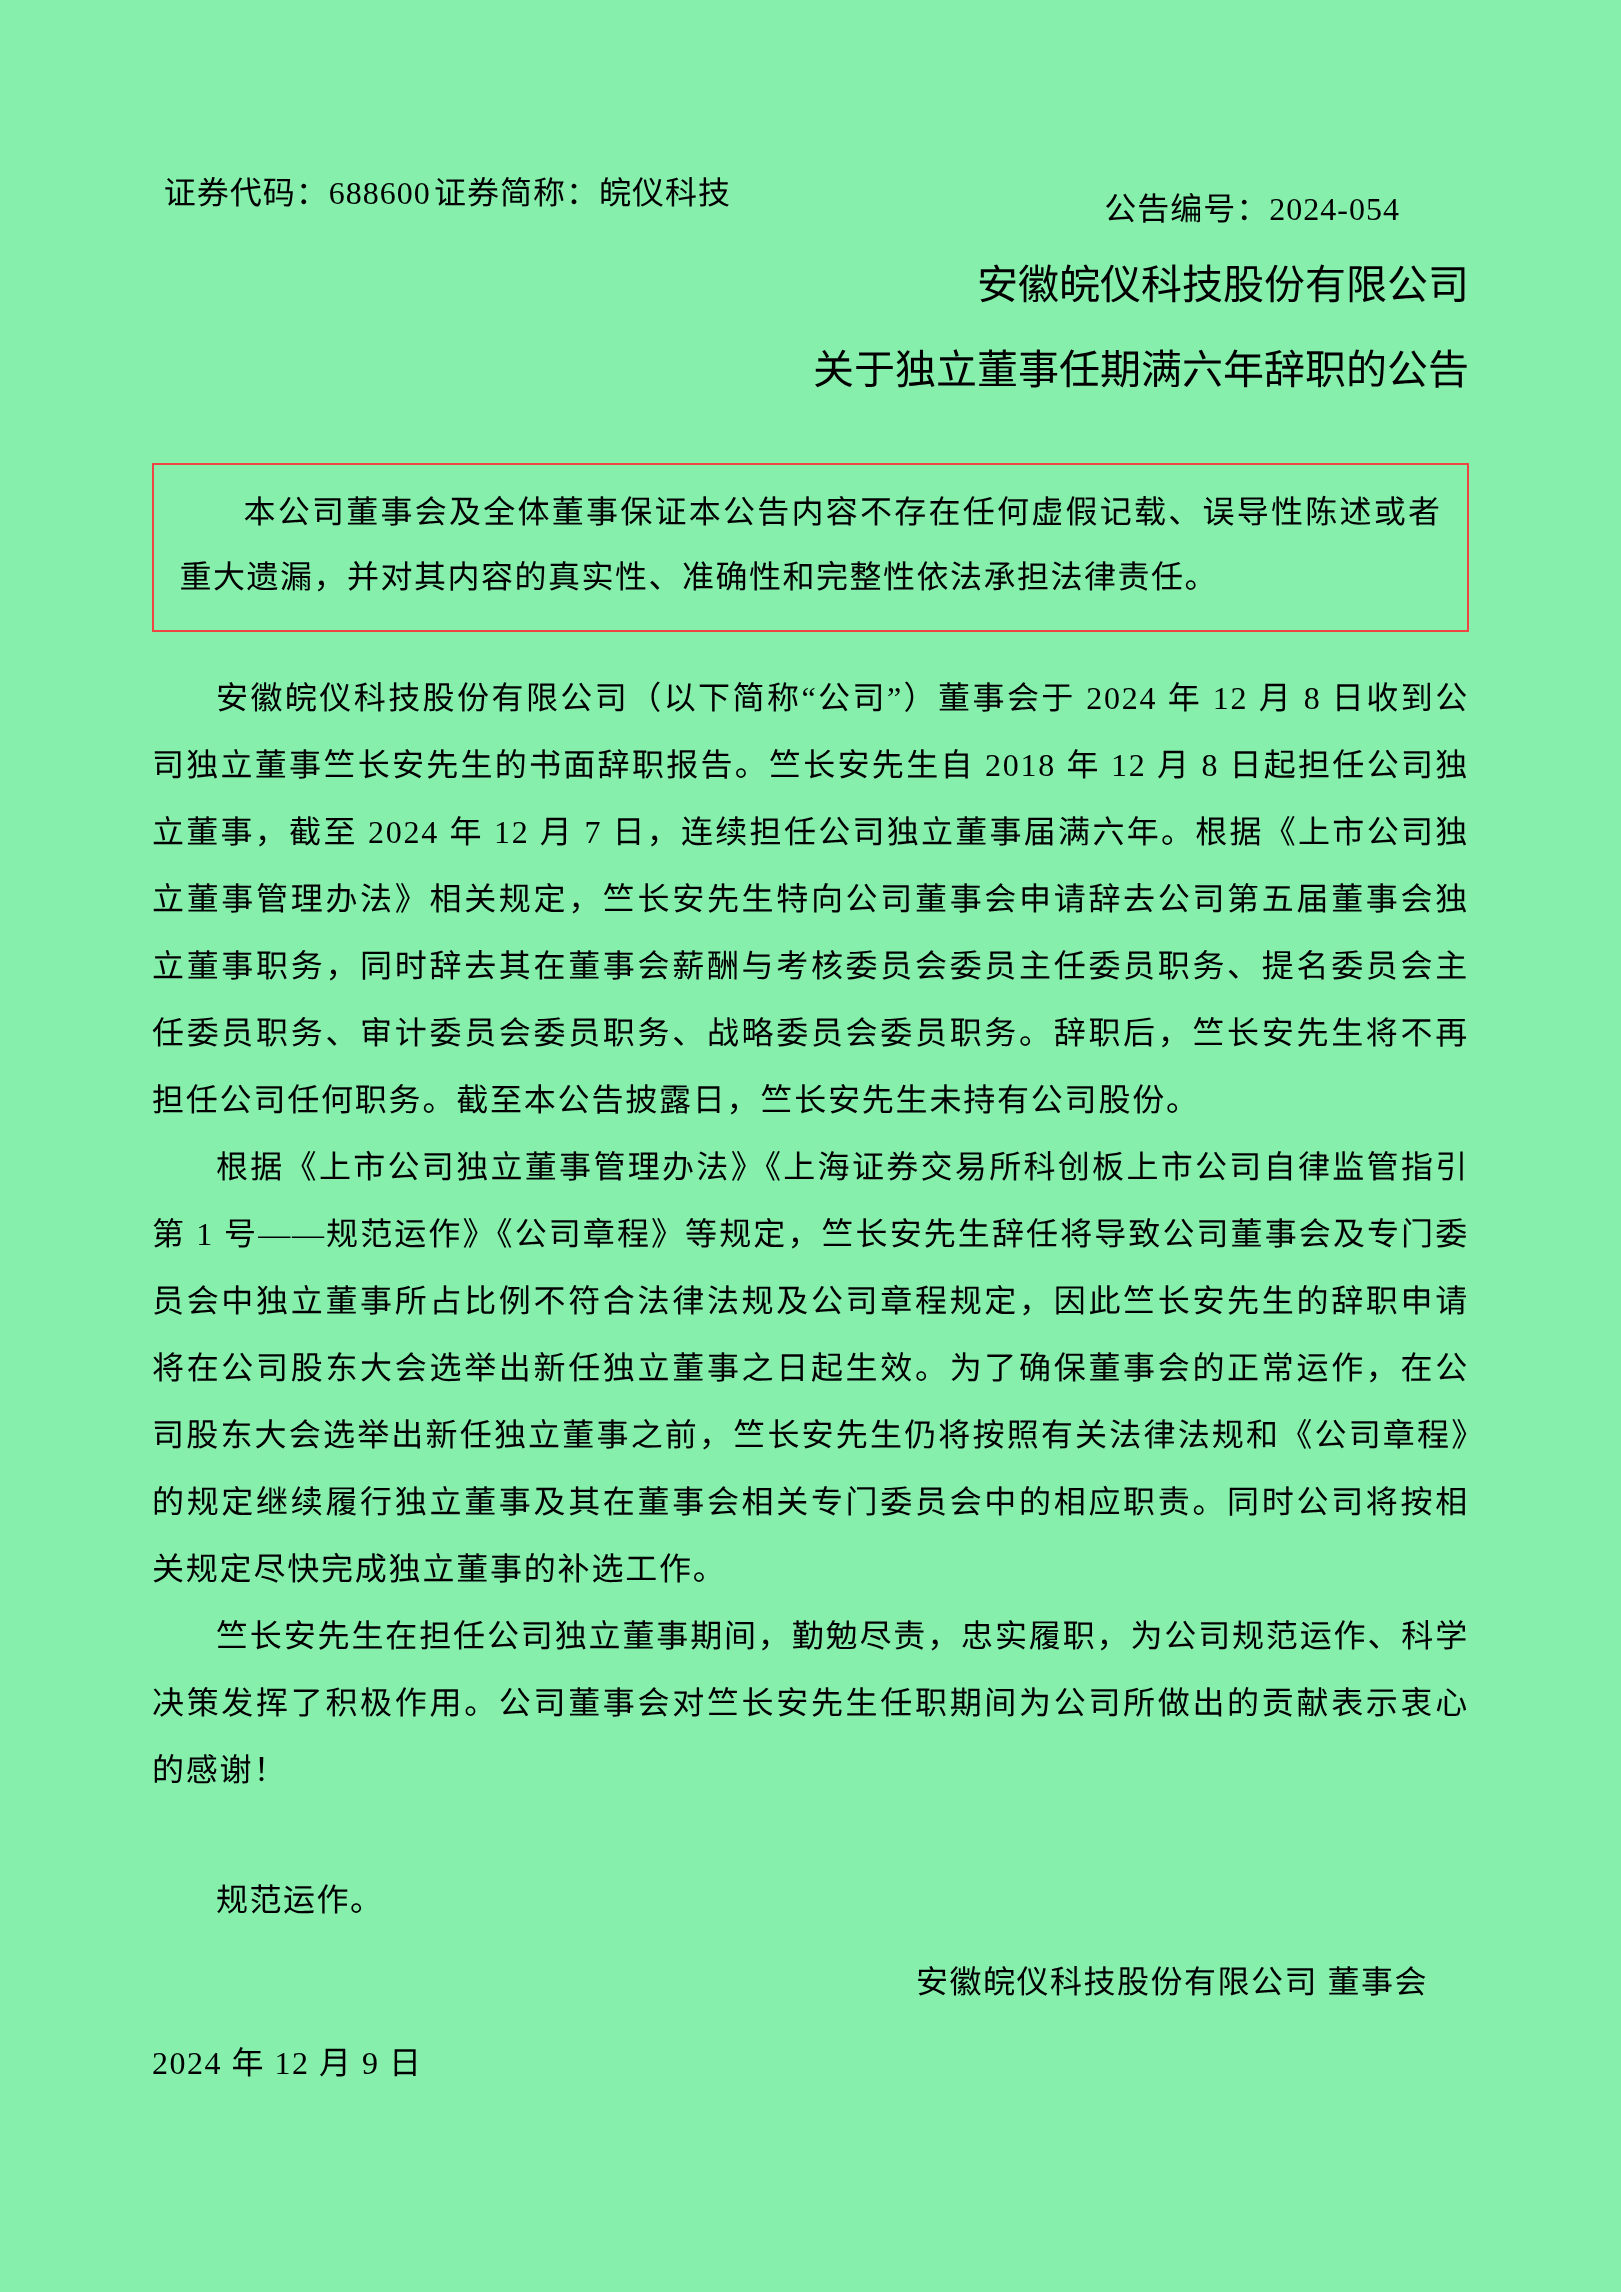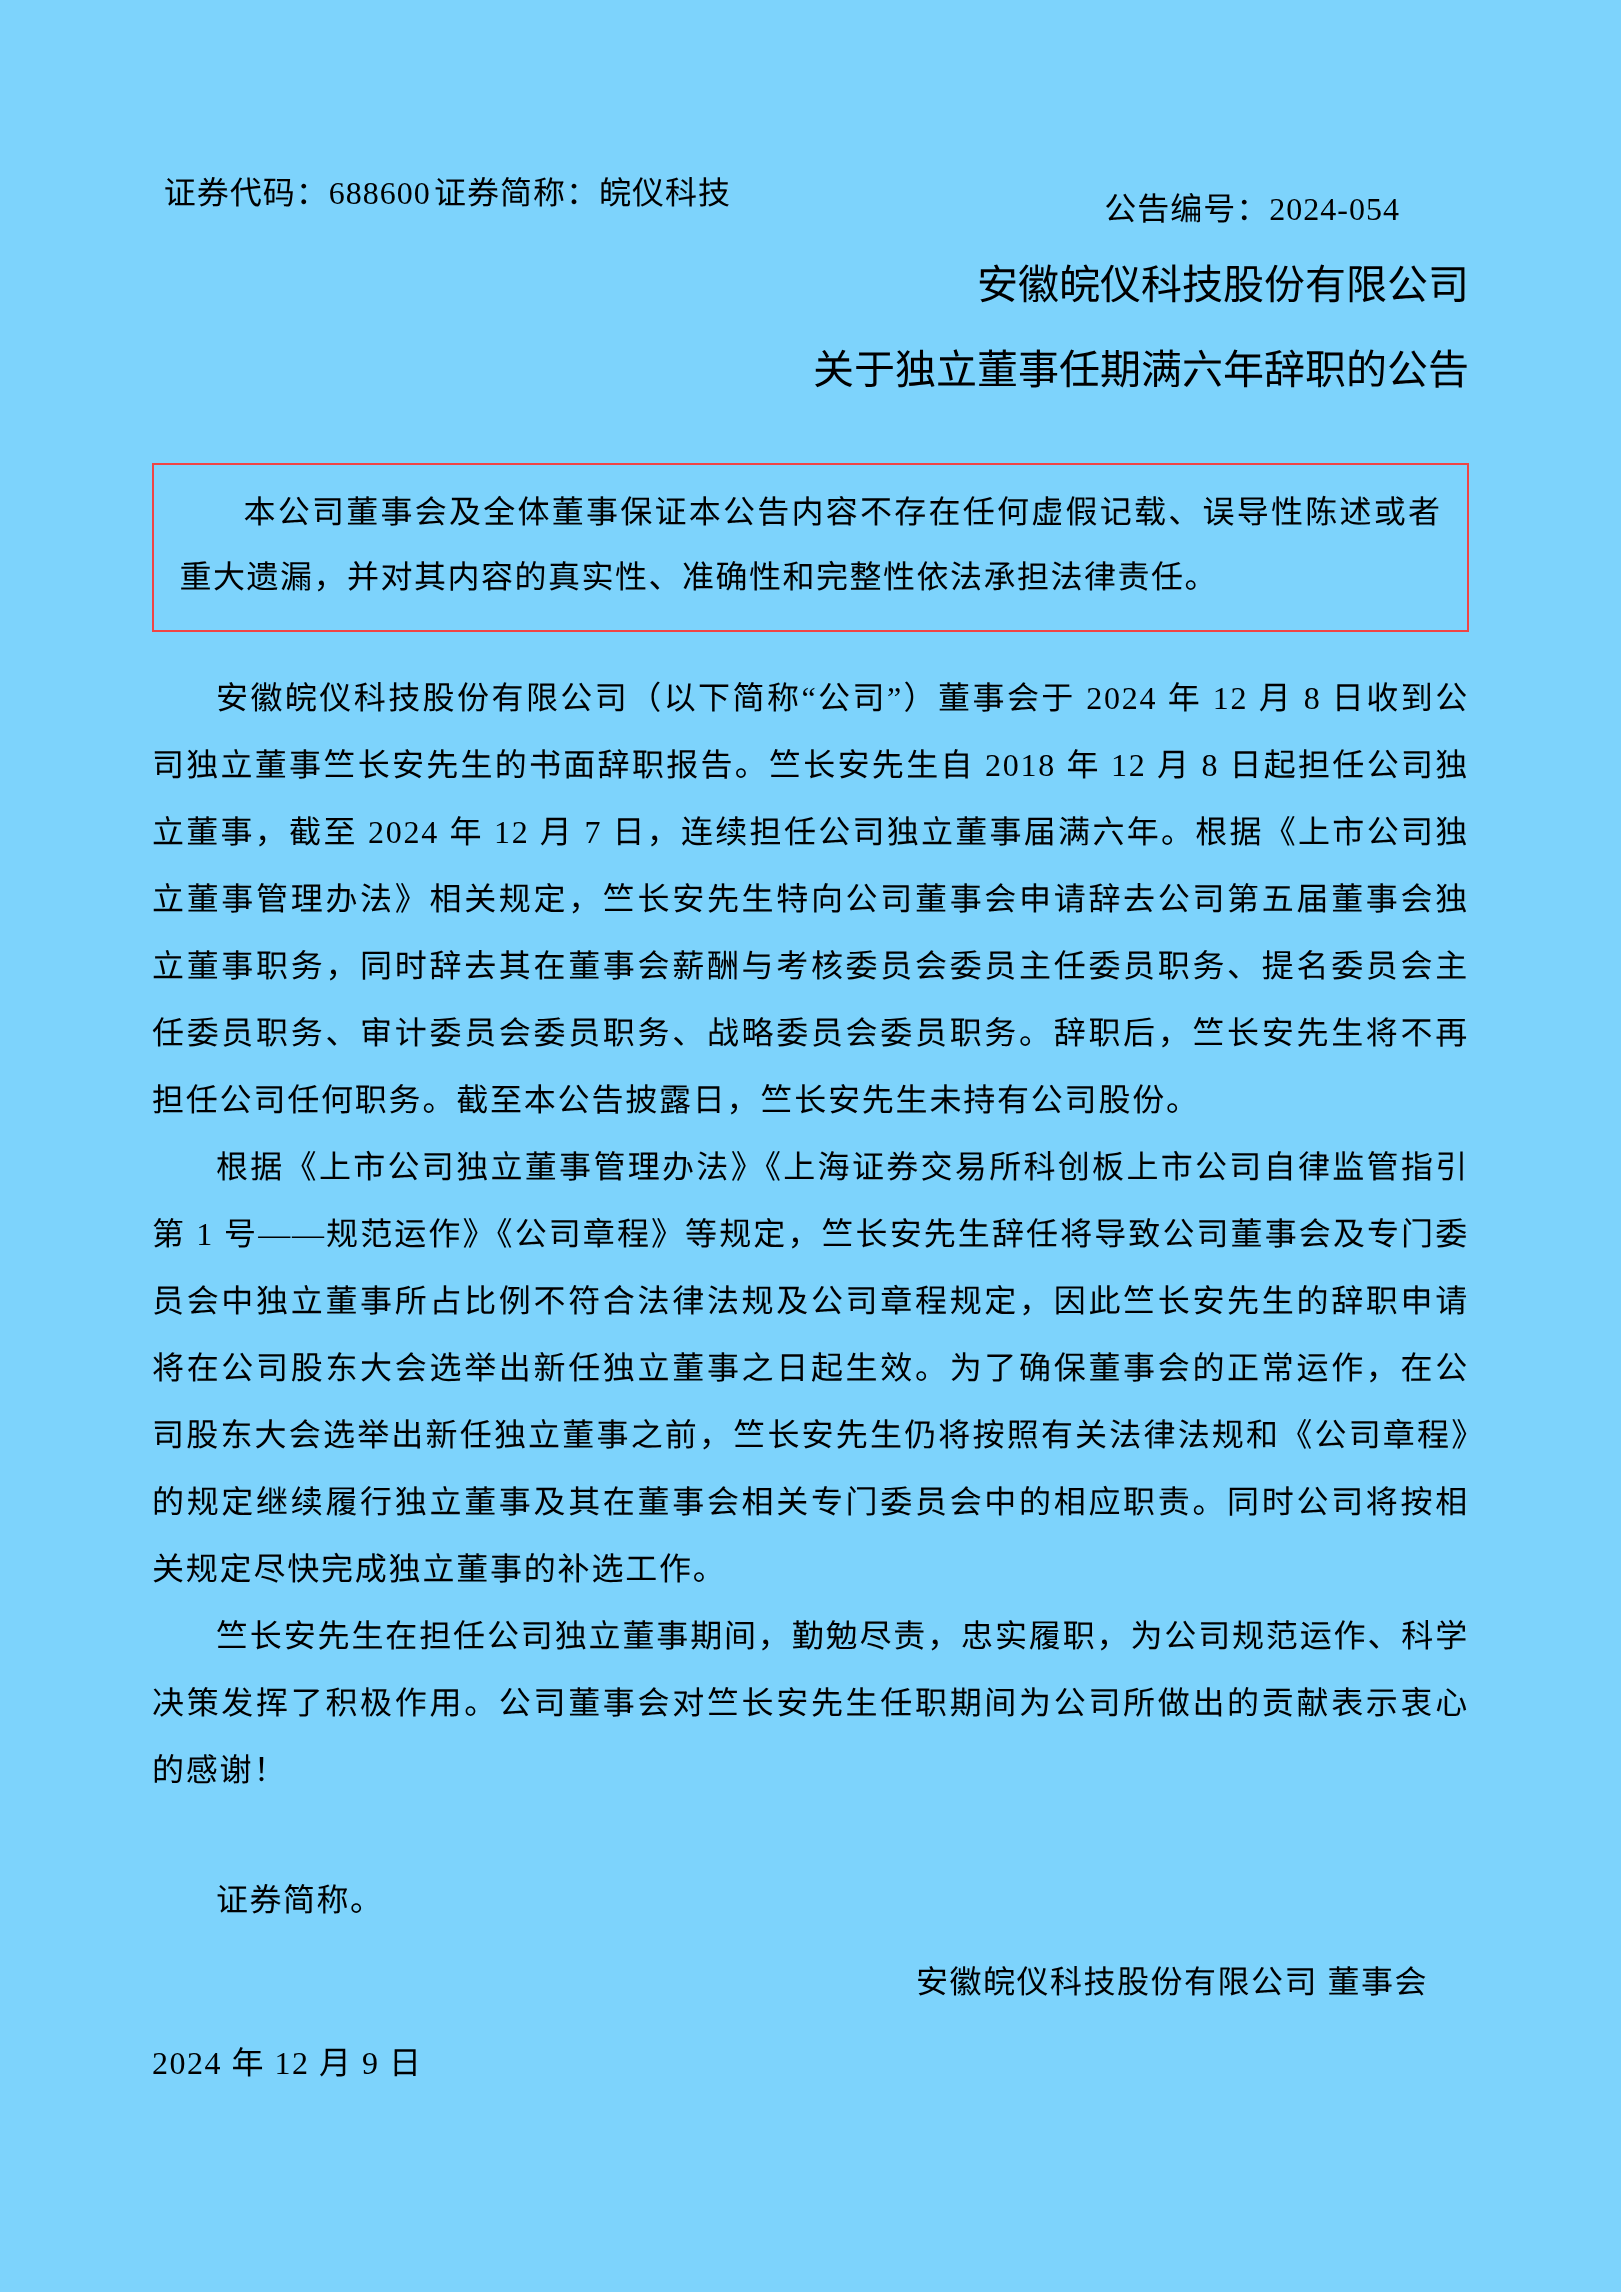--- a/index.html
+++ b/index.html
@@ -6,21 +6,21 @@
   html, body { background: #ffffff; }
   body {
     font-family: "Liberation Serif", "DejaVu Serif", serif;
     color: #000000;
   }
   .page {
     position: relative;
     width: 1621px;
     height: 2293px;
     margin: 0 auto;
-    background: #7dd3fc;
+    background: #86efac;
     padding: 167px 152px 0 152px;
     overflow: hidden;
   }
   
   .doc-header {
     position: relative;
     height: 45px;
     font-size: 32px;
     letter-spacing: 1px;
     white-space: nowrap;
@@ -106,20 +106,20 @@
   <div class="disclaimer-box">
     <p>本公司董事会及全体董事保证本公告内容不存在任何虚假记载、误导性陈述或者重大遗漏，并对其内容的真实性、准确性和完整性依法承担法律责任。</p>
   </div>
 
   <div class="body-text">
     <p>安徽皖仪科技股份有限公司（以下简称“公司”）董事会于 2024 年 12 月 8 日收到公司独立董事竺长安先生的书面辞职报告。竺长安先生自 2018 年 12 月 8 日起担任公司独立董事，截至 2024 年 12 月 7 日，连续担任公司独立董事届满六年。根据《上市公司独立董事管理办法》相关规定，竺长安先生特向公司董事会申请辞去公司第五届董事会独立董事职务，同时辞去其在董事会薪酬与考核委员会委员主任委员职务、提名委员会主任委员职务、审计委员会委员职务、战略委员会委员职务。辞职后，竺长安先生将不再担任公司任何职务。截至本公告披露日，竺长安先生未持有公司股份。</p>
     <p>根据《上市公司独立董事管理办法》《上海证券交易所科创板上市公司自律监管指引第 1 号——规范运作》《公司章程》等规定，竺长安先生辞任将导致公司董事会及专门委员会中独立董事所占比例不符合法律法规及公司章程规定，因此竺长安先生的辞职申请将在公司股东大会选举出新任独立董事之日起生效。为了确保董事会的正常运作，在公司股东大会选举出新任独立董事之前，竺长安先生仍将按照有关法律法规和《公司章程》的规定继续履行独立董事及其在董事会相关专门委员会中的相应职责。同时公司将按相关规定尽快完成独立董事的补选工作。</p>
     <p>竺长安先生在担任公司独立董事期间，勤勉尽责，忠实履职，为公司规范运作、科学决策发挥了积极作用。公司董事会对竺长安先生任职期间为公司所做出的贡献表示衷心的感谢！</p>
   </div>
 
-  <p class="closing">证券简称。</p>
+  <p class="closing">规范运作。</p>
 
   <p class="signature">安徽皖仪科技股份有限公司 董事会</p>
 
   <p class="doc-date">2024 年 12 月 9 日</p>
 
 </div>
 
 
 </body></html>

